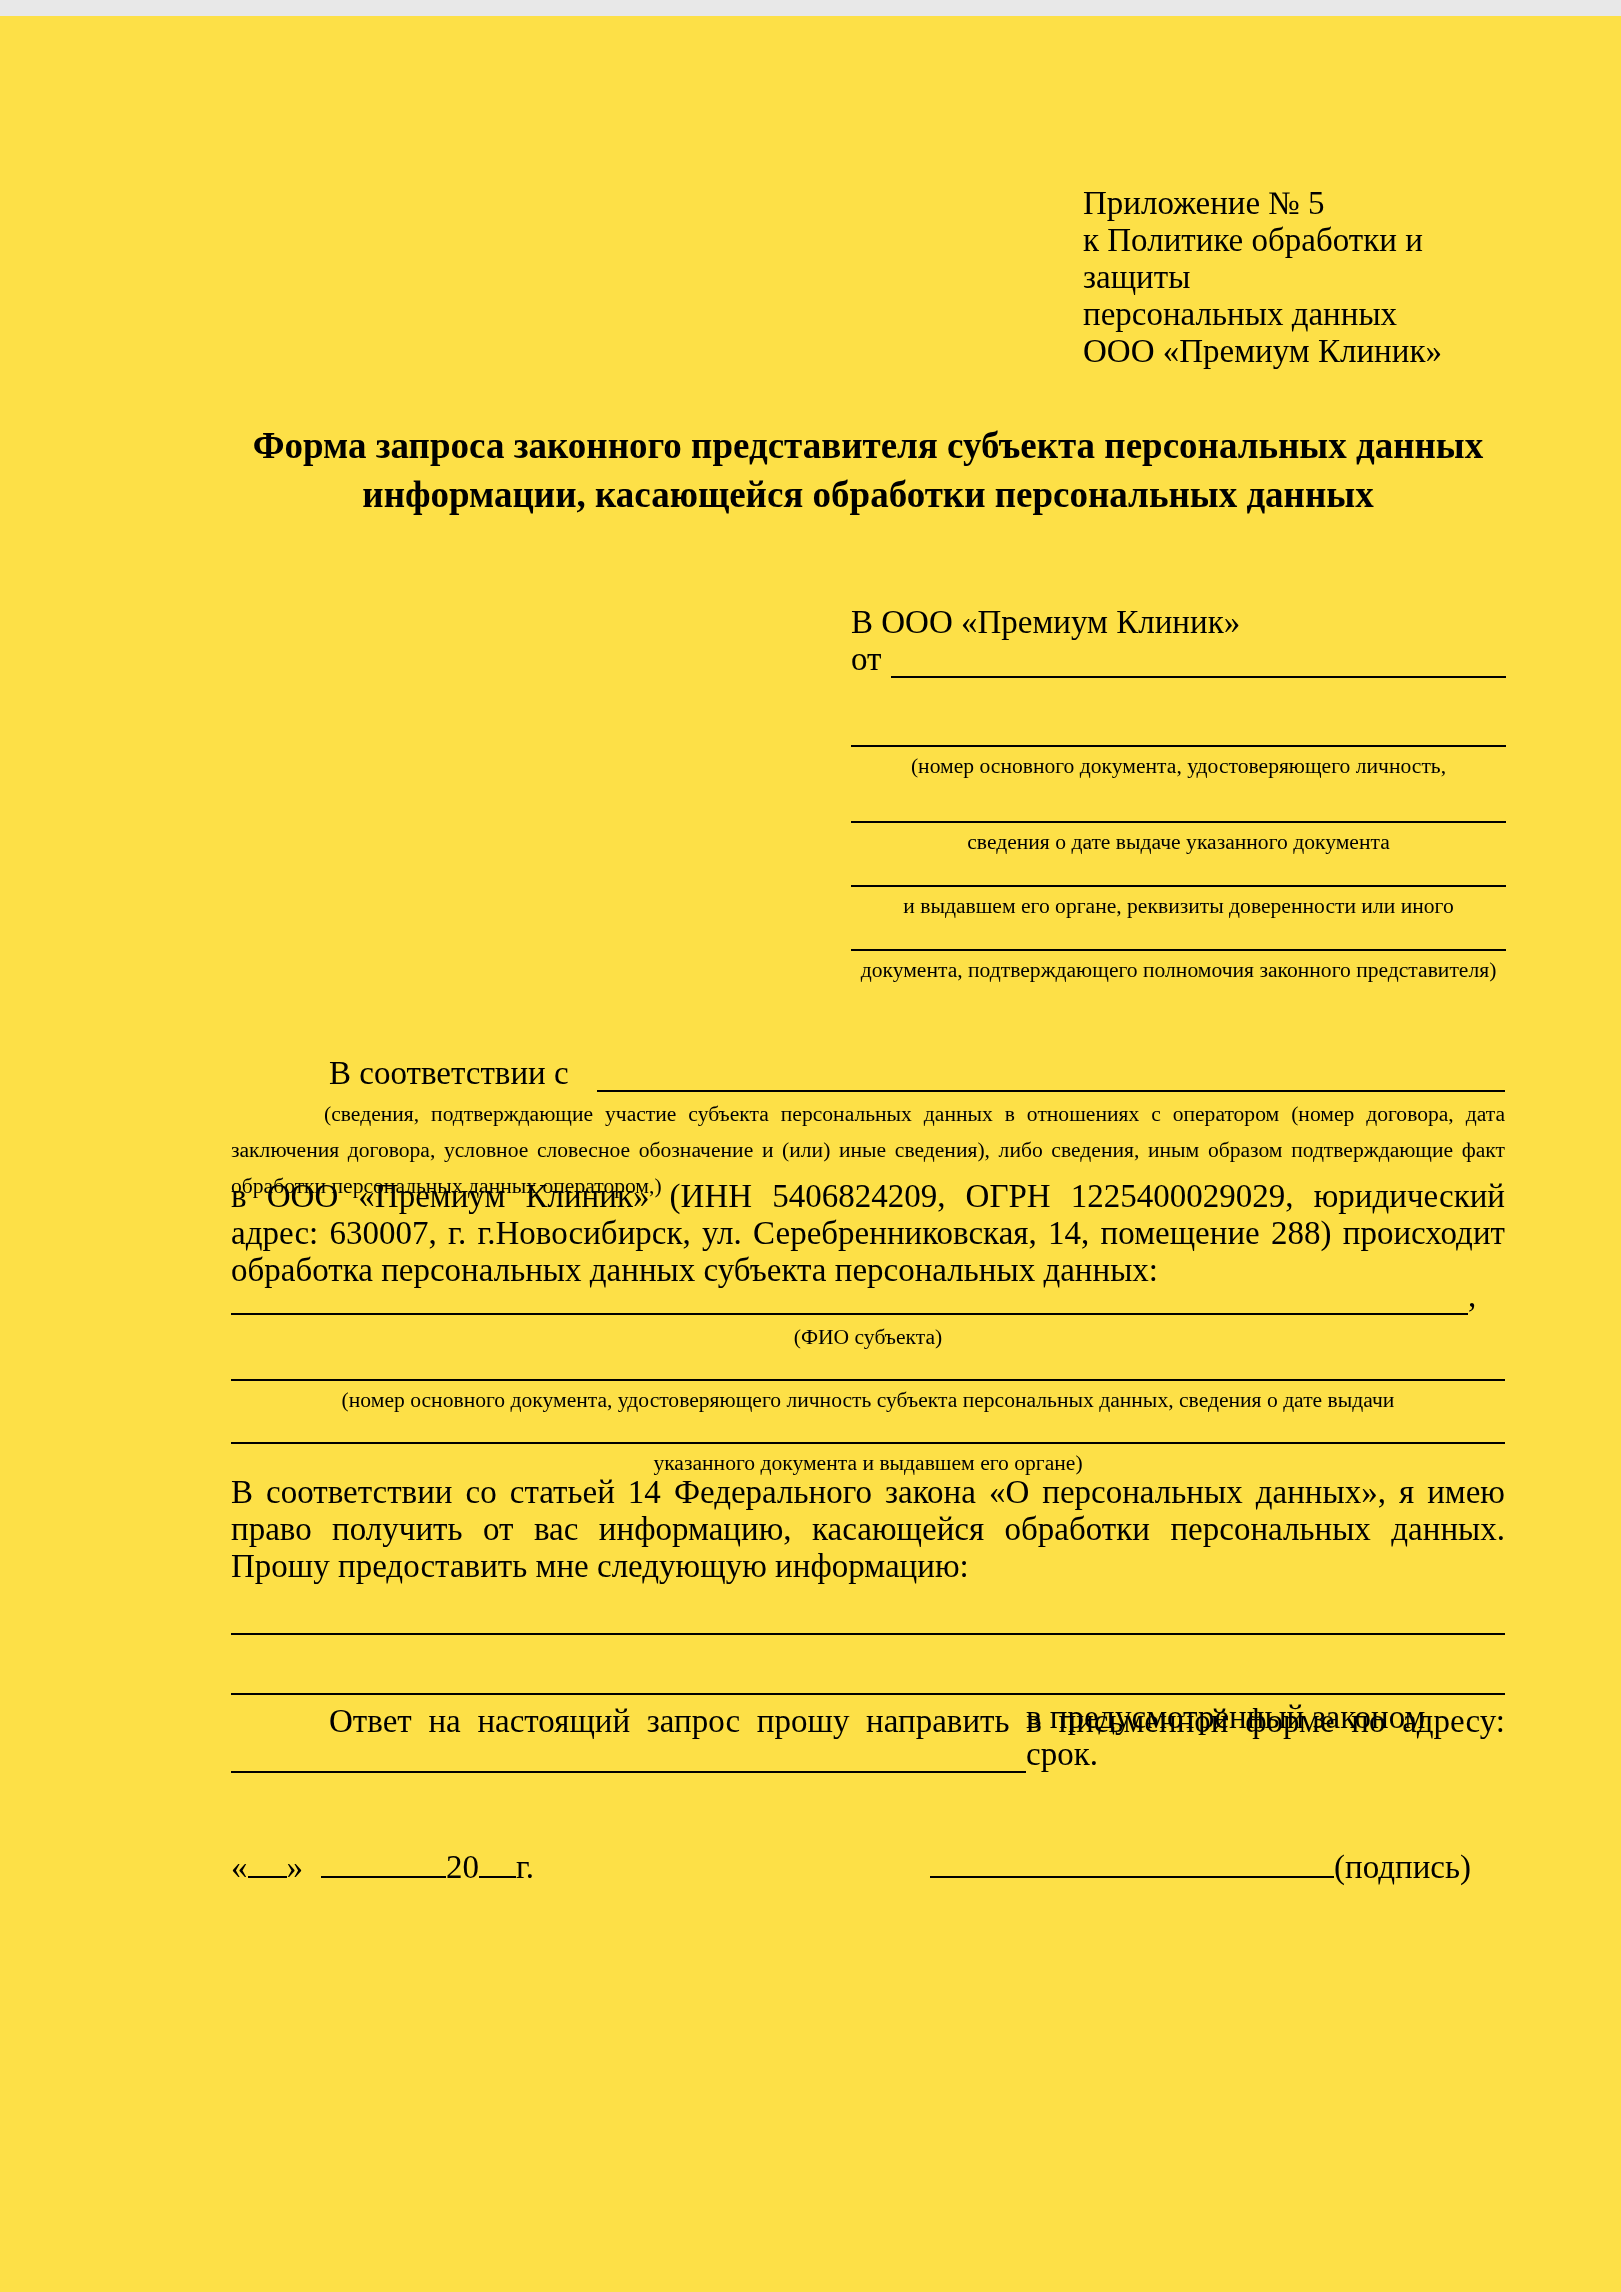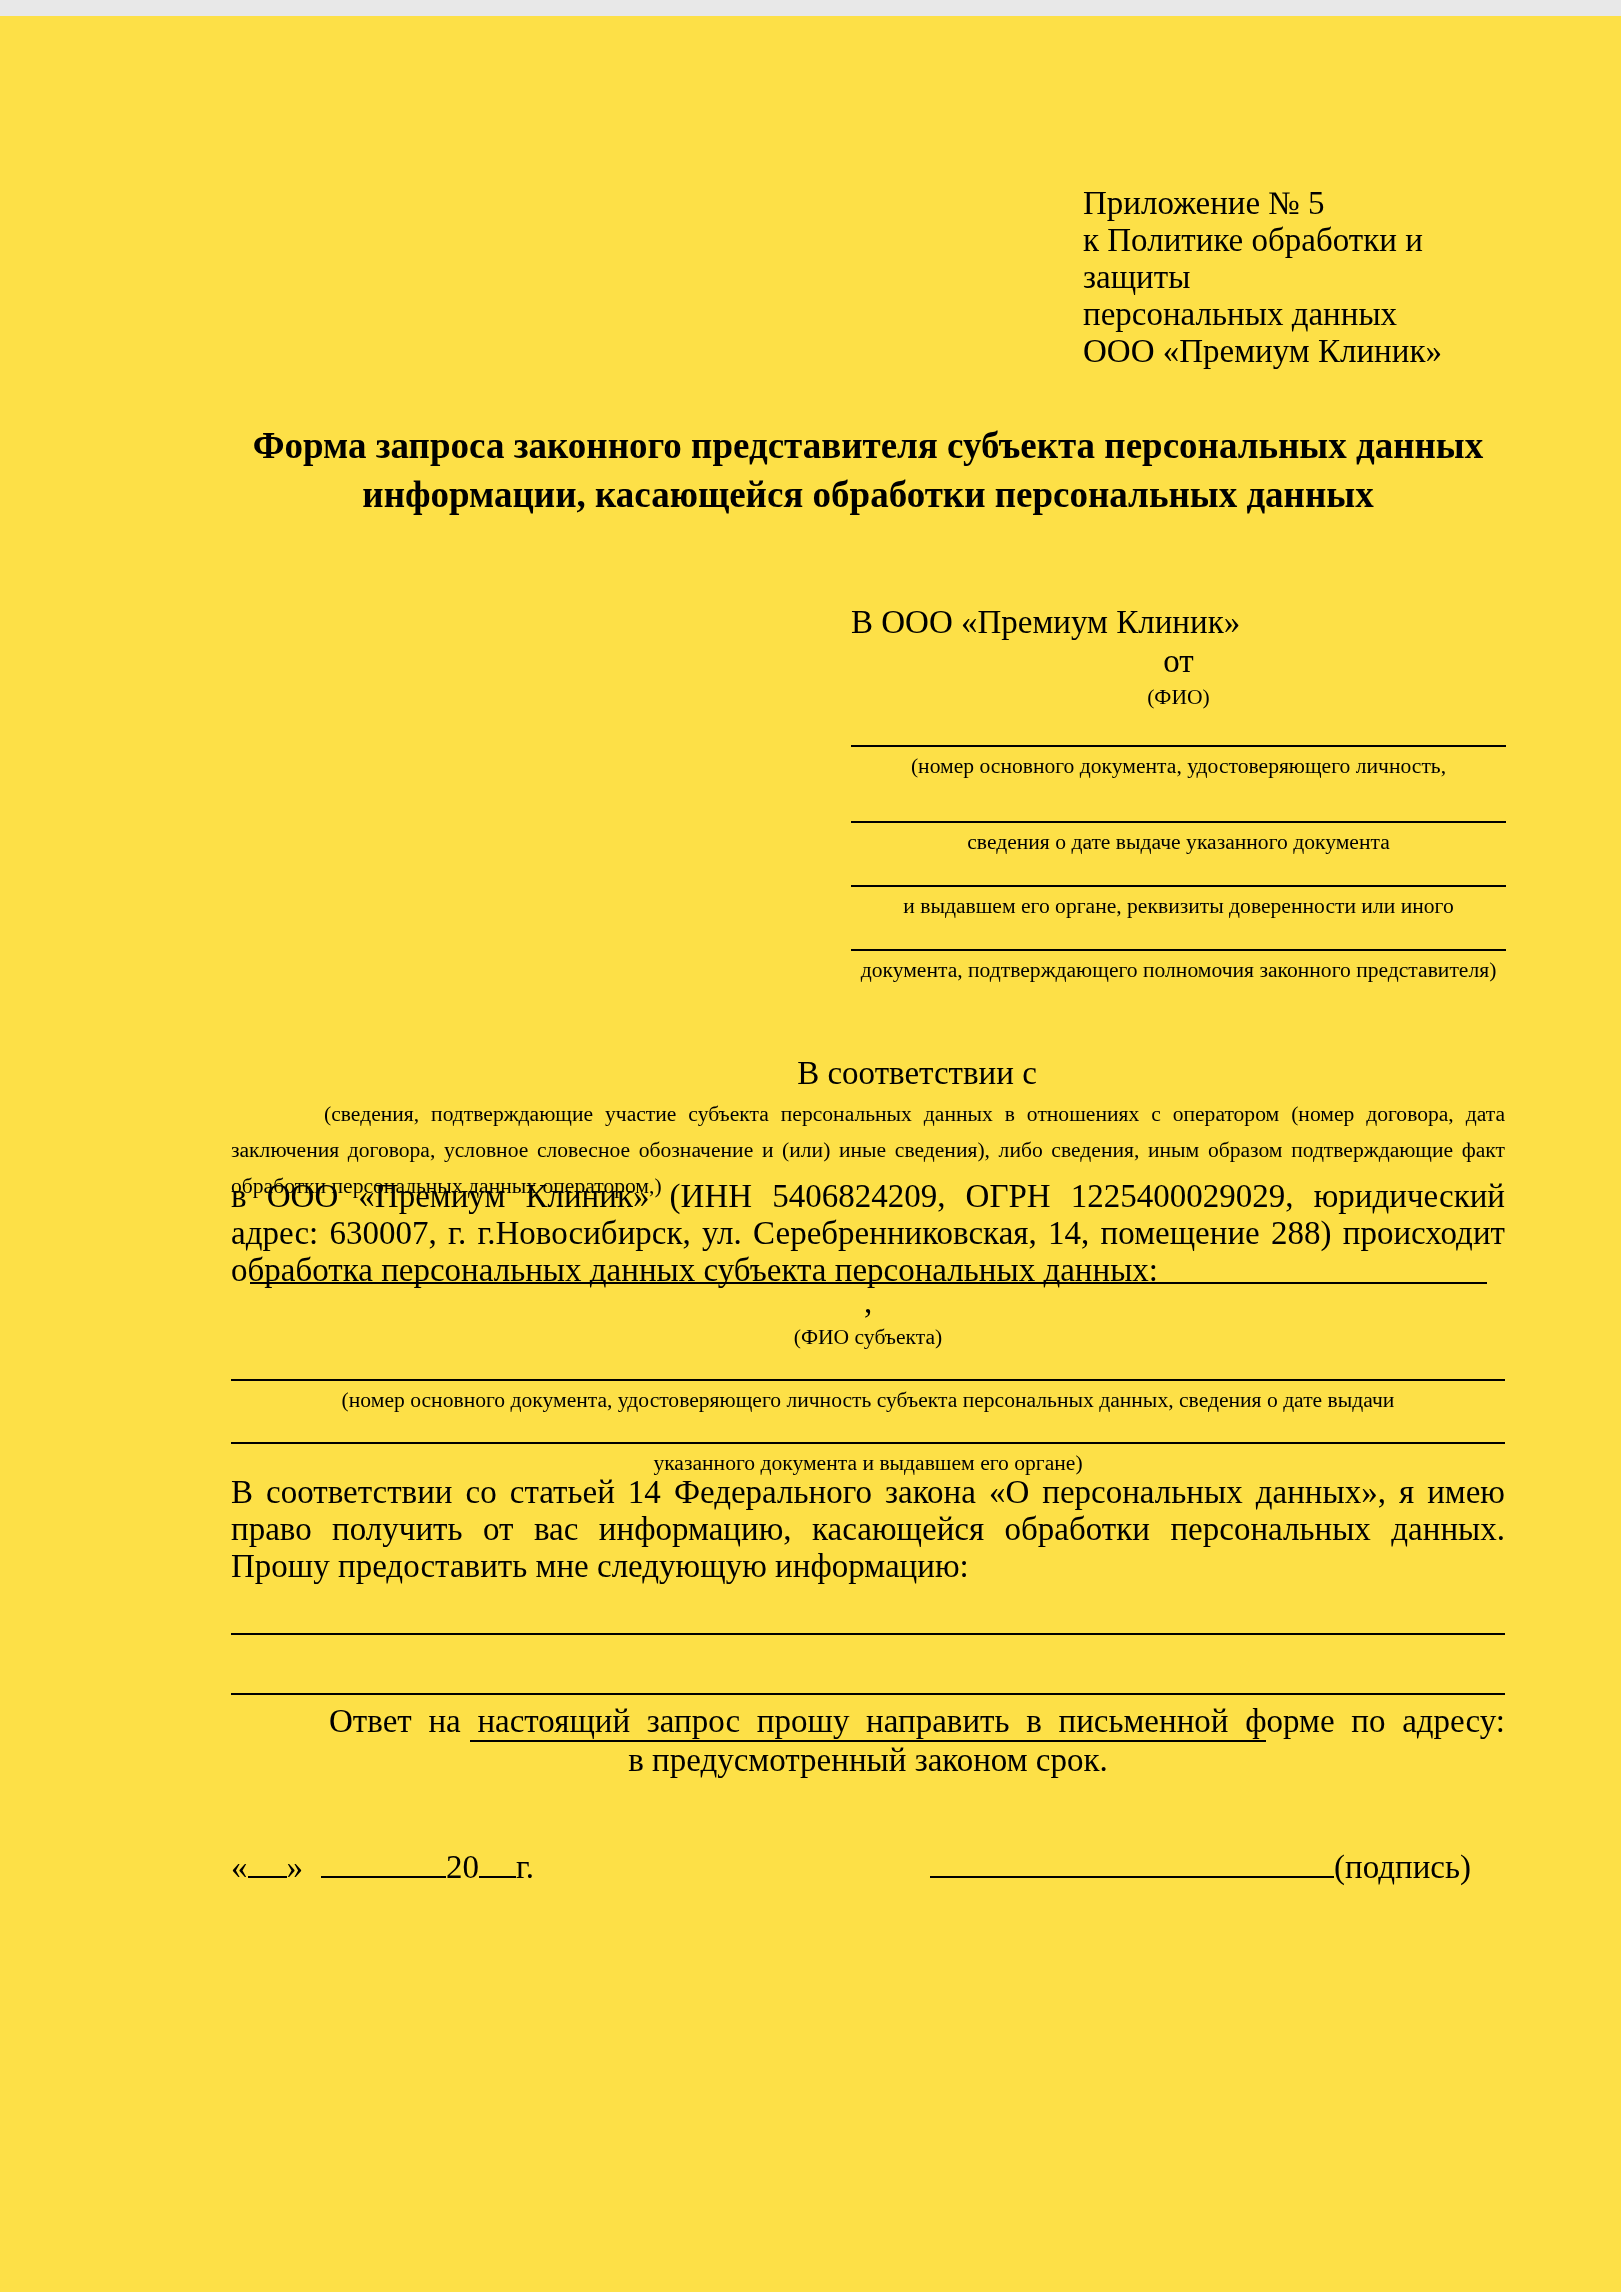--- a/index.html
+++ b/index.html
@@ -11,21 +11,21 @@
     color:#000000;
     margin:16px auto;
     overflow:hidden;
   }
   .abs { position:absolute; }
   .t  { font-size:33px; line-height:37px; }
   .cap{ font-size:21.6px; line-height:26.5px; }
   .ctr{ text-align:center; }
   .just{ text-align:justify; }
   .title { font-size:37px; line-height:49px; font-weight:bold; text-align:center; }
-  .row { display:flex; align-items:center;flex-direction:column; }
+  .row { display:flex; align-items:flex-end; }
   .fill { border-bottom:2.9px solid #000; }
   .grow { flex:1 1 auto; border-bottom:2.9px solid #000; height:33px; }
   .ufield { display:inline-block; border-bottom:2.9px solid #000; height:29px; vertical-align:baseline; }
   .rule { border-top:2.9px solid #000; height:0; }
   .linecap { padding-top:6px; text-align:center; }
   
   .fj { text-align:justify; overflow:hidden; }
   .fj::after { content:""; display:inline-block; width:100%; height:0; }
 </style>
 </head>
@@ -44,21 +44,20 @@
     <div>Форма запроса законного представителя субъекта персональных данных</div>
     <div>информации, касающейся обработки персональных данных</div>
   </div>
 
   <div class="abs t" style="left:851px; top:588px; width:655px;">В ООО «Премиум Клиник»</div>
 
   <div class="abs row" style="left:851px; top:627px; width:655px; height:35px;">
     <span class="t">от</span>
     <span class="grow" style="margin-left:9.8px;"></span>
   </div>
-  <div class="abs cap ctr" style="left:851px; top:668px; width:655px;">(ФИО)</div>
 
   <div class="abs" style="left:851px; top:729px; width:655px;">
     <div class="rule"></div>
     <div class="cap linecap">(номер основного документа, удостоверяющего личность,</div>
   </div>
   <div class="abs" style="left:851px; top:805px; width:655px;">
     <div class="rule"></div>
     <div class="cap linecap">сведения о дате выдаче указанного документа</div>
   </div>
   <div class="abs" style="left:851px; top:869px; width:655px;">

